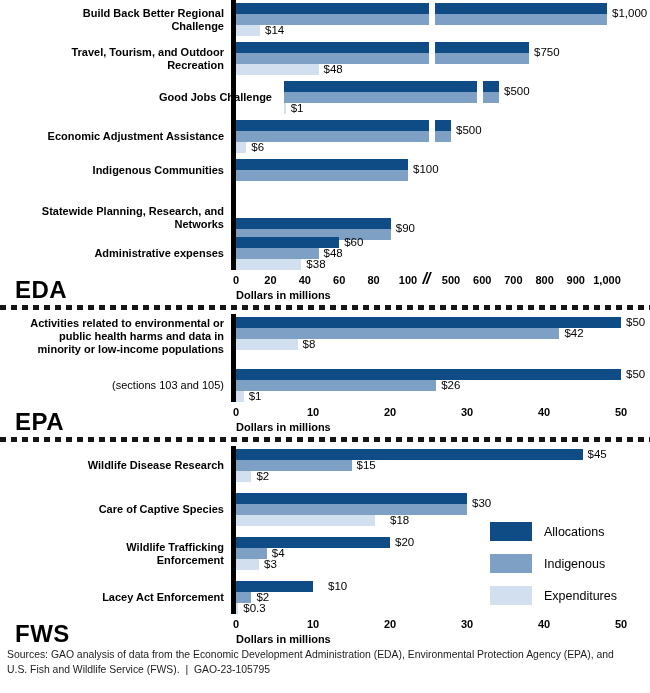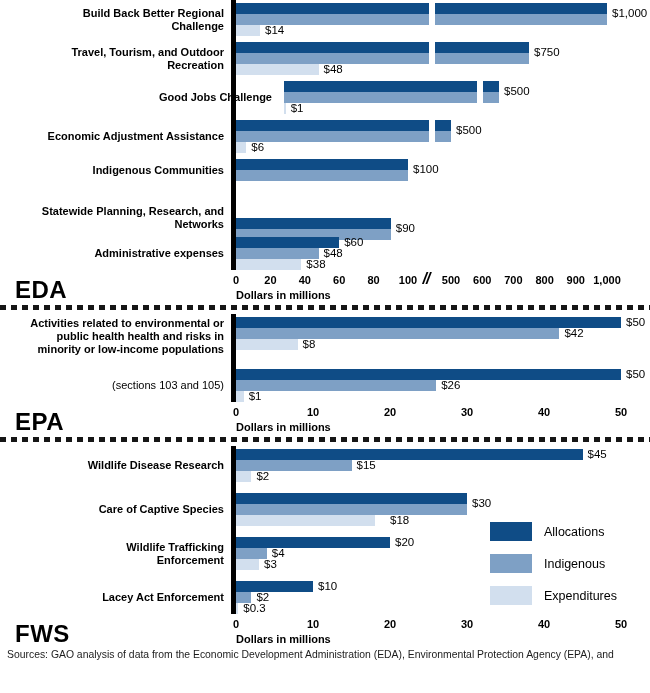--- a/index.html
+++ b/index.html
@@ -164,21 +164,21 @@
   </section>
 
   <div class="dashsep"></div>
 
   <section class="chart" id="chart-1">
     <div class="rows" id="rows-1">
       <div class="axline"></div>
     <div class="bar-row" style="height: 52px;">
           <div class="cat" style="min-height: 33px;">
             <div class="cat-line">Activities related to environmental or</div>
-            <div class="cat-line">public health health and risks in</div>
+            <div class="cat-line">public health harms and data in</div>
             <div class="cat-line">minority or low-income populations</div>
           </div>
           <div class="bars">
             <div class="bar" style="top: 0px; width: 385px; background: rgb(15, 76, 134);"></div>
             <div class="bar" style="top: 11px; width: 323.4px; background: rgb(126, 160, 197);"></div>
             <div class="bar" style="top: 22px; width: 61.6px; background: rgb(210, 223, 238);"></div>
             <div class="vlabel" style="top: -1px; left: 390px;">$50</div>
             <div class="vlabel" style="top: 10px; left: 328.4px;">$42</div>
             <div class="vlabel" style="top: 21px; left: 66.6px;">$8</div>
           </div>
@@ -256,21 +256,21 @@
           </div>
         </div>
         <div class="bar-row" style="height: 33px;">
           <div class="cat" style="min-height: 33px;">
             <div class="cat-line">Lacey Act Enforcement</div>
           </div>
           <div class="bars">
             <div class="bar" style="top: 0px; width: 77px; background: rgb(15, 76, 134);"></div>
             <div class="bar" style="top: 11px; width: 15.4px; background: rgb(126, 160, 197);"></div>
             <div class="bar" style="top: 22px; width: 2.31px; background: rgb(210, 223, 238);"></div>
-            <div class="vlabel" style="top: -1px; left: 82px;">$10</div>
+            <div class="vlabel" style="top: -1px; left: 92px;">$10</div>
             <div class="vlabel" style="top: 10px; left: 20.4px;">$2</div>
             <div class="vlabel" style="top: 21px; left: 7.31px;">$0.3</div>
           </div>
         </div>
       </div>
     <div class="axisarea">
       <div class="ticks" id="ticks-2">
           <div class="tick" style="left: 0px;">0</div>
           <div class="tick" style="left: 77px;">10</div>
           <div class="tick" style="left: 154px;">20</div>
@@ -293,15 +293,16 @@
       </div>
       <div class="legend-item">
         <span class="sw" id="sw-2" style="background: rgb(210, 223, 238);"></span>
         <span class="legend-label">Expenditures</span>
       </div>
     </div>
   </section>
 
   <footer class="source">
     <div>Sources: GAO analysis of data from the Economic Development Administration (EDA), Environmental Protection Agency (EPA), and</div>
+    <div>U.S. Fish and Wildlife Service (FWS). &nbsp;|&nbsp; GAO-23-105795</div>
   </footer>
 
 </div>
 
 </body></html>

